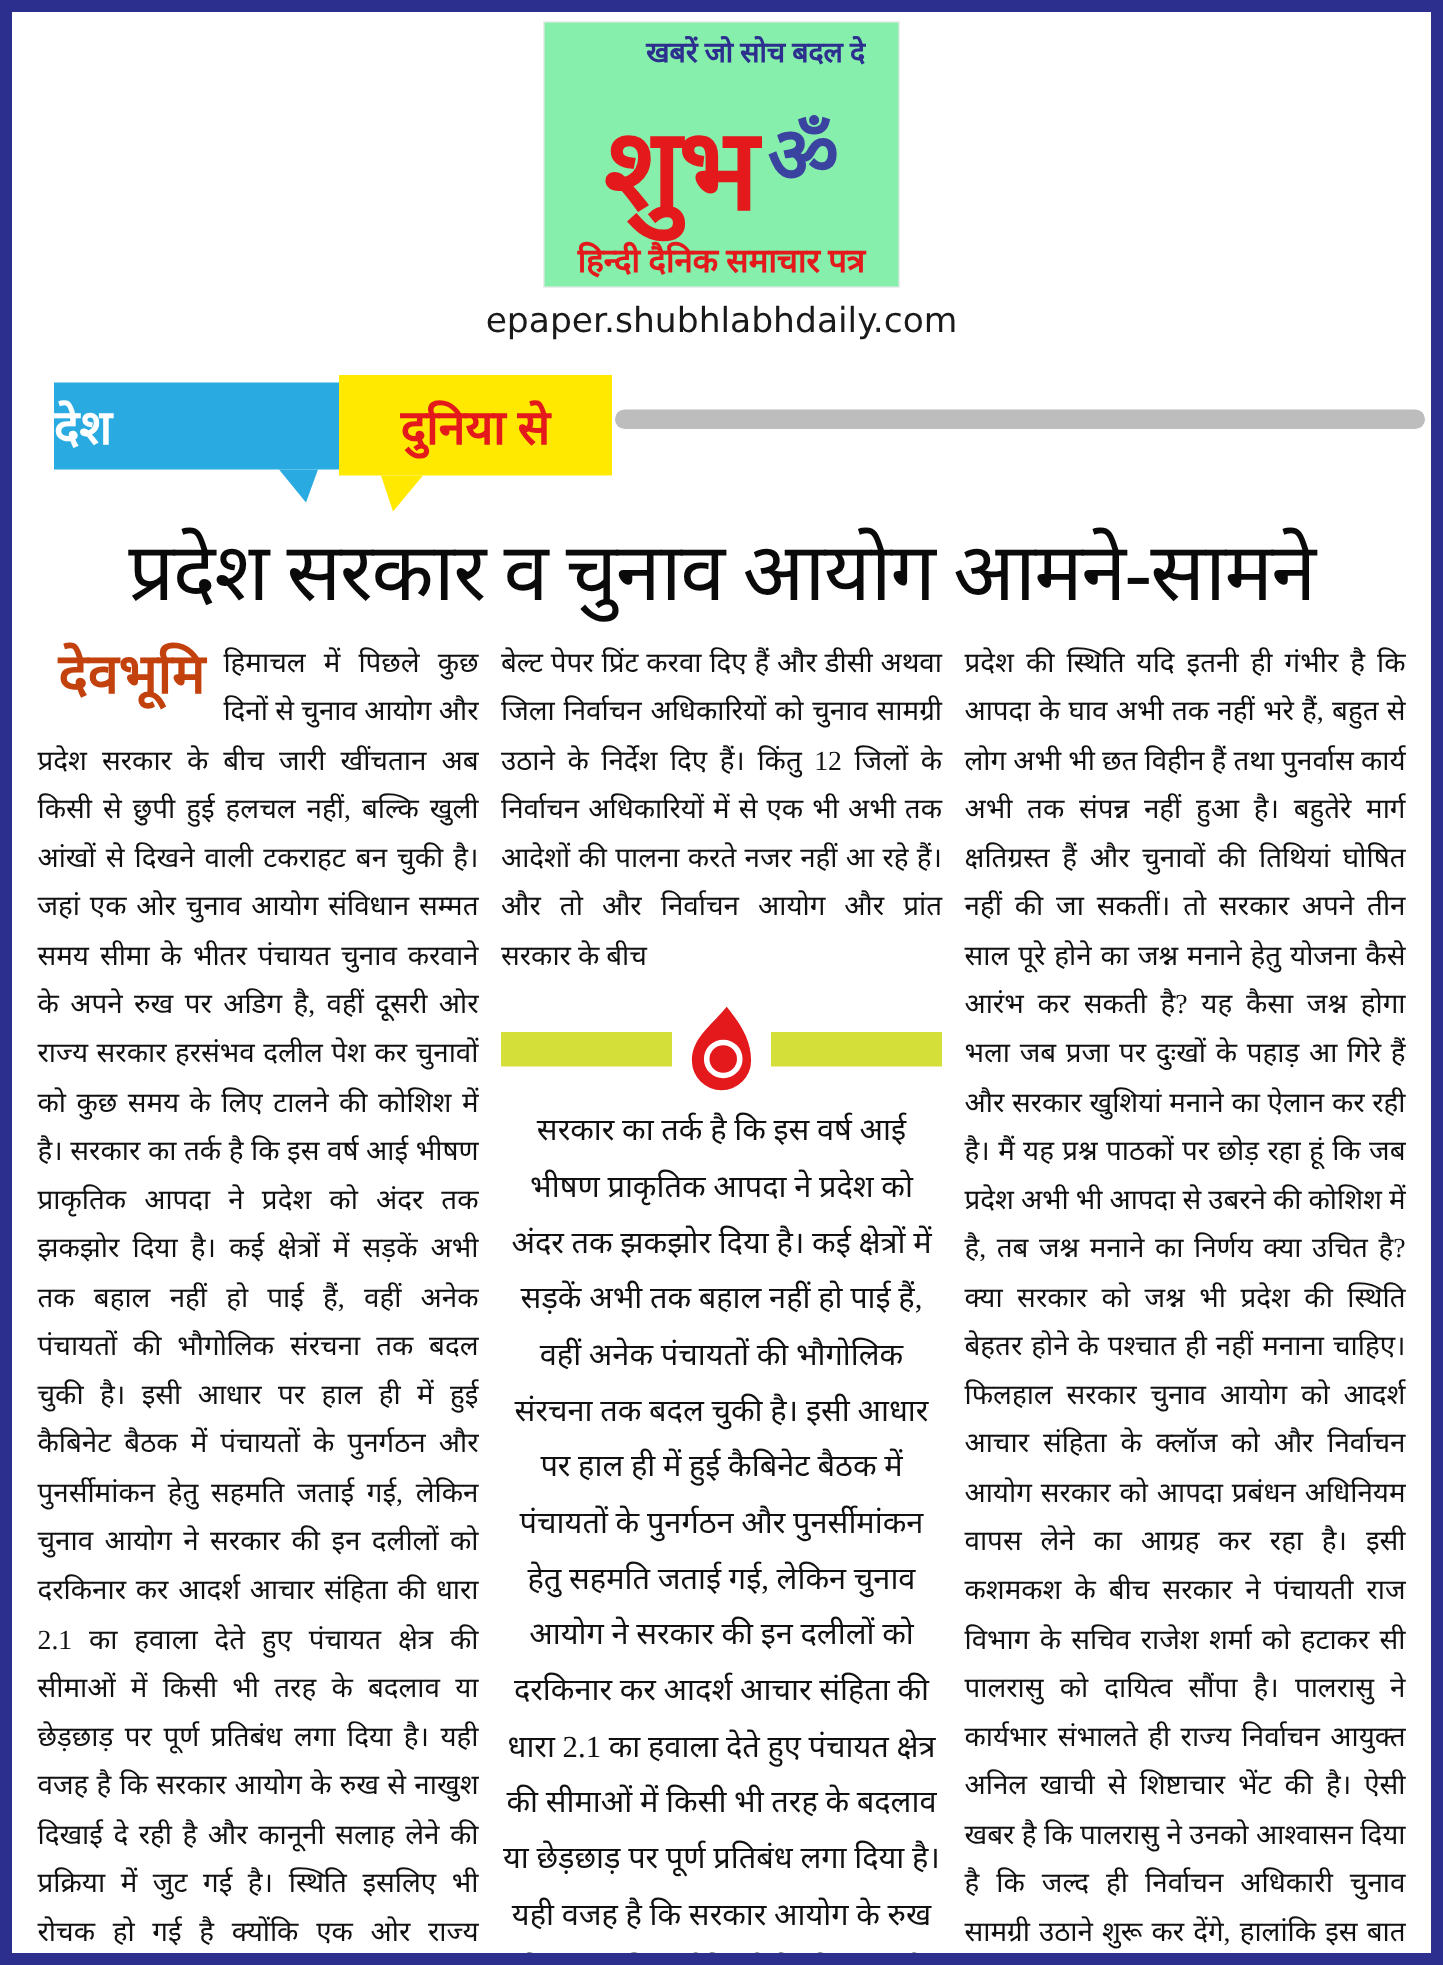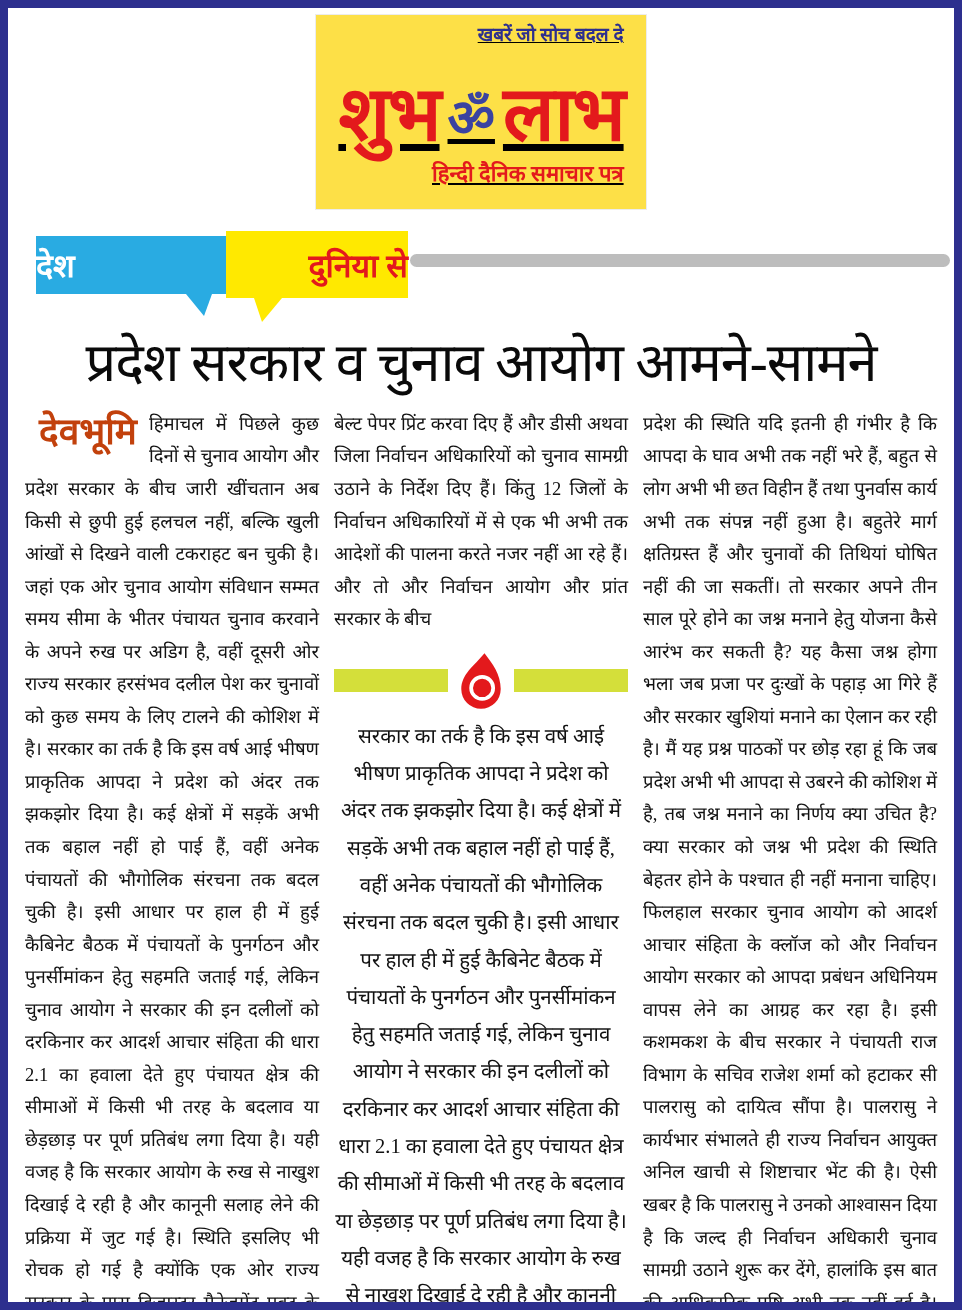--- a/index.html
+++ b/index.html
@@ -10,32 +10,31 @@
     background:#fff;
     overflow:hidden;
     font-family:"Liberation Serif","DejaVu Serif",serif;
     position:relative;
   }
   
   .masthead { text-align:center; padding-top:6px; }
   .logo-box {
     display:inline-block;
     border:1px solid #ececec;
-    padding:6px 22px 22px;
-    background:#fde047;
-    text-decoration:underline;
+    padding:6px 22px 4px;
+    background:#86efac;
   }
   .tagline {
     text-align:right;
     color:#2d2f8e;
     font-weight:bold;
     font-size:19px;
     margin-bottom:2px;
   }
-  .logo-row { display:flex; align-items:center; justify-content:center; gap:8px;margin-top:28px; }
+  .logo-row { display:flex; align-items:flex-start; justify-content:center; gap:8px;margin-top:28px; }
   .logo-word {
     color:#e3191c;
     font-weight:bold;
     font-size:76px;
     line-height:1.05;
     letter-spacing:-2px;
   }
   .ganesha {
     color:#3b43a0;
     font-size:52px;
@@ -71,21 +70,21 @@
     content:""; position:absolute; left:150px; top:58px;
     border-left:18px solid transparent;
     border-right:8px solid transparent;
     border-top:22px solid #29abe2;
   }
   .tab-blue span { color:#fff; font-weight:bold; font-size:32px; }
   .tab-yellow {
     position:absolute; left:218px; top:7px;
     width:182px; height:67px;
     background:#ffe900;
-    display:flex; align-items:center; justify-content:flex-end;
+    display:flex; align-items:center; justify-content:center;
     z-index:2;
   }
   .tab-yellow::after {
     content:""; position:absolute; left:28px; top:67px;
     border-left:8px solid transparent;
     border-right:20px solid transparent;
     border-top:24px solid #ffe900;
   }
   .tab-yellow span { color:#e3191c; font-weight:bold; font-size:32px; }
   .gray-bar {
@@ -141,24 +140,24 @@
 <body>
 
 <div class="page">
 
   <div class="masthead">
     <div class="logo-box">
       <div class="tagline">खबरें जो सोच बदल दे</div>
       <div class="logo-row">
         <span class="logo-word">शुभ</span>
         <span class="ganesha">ॐ</span>
-        <span class="logo-word">लाभ</span>
       </div>
       <div class="logo-sub">हिन्दी दैनिक समाचार पत्र</div>
     </div>
+    <div class="site-line">epaper.shubhlabhdaily.com</div>
   </div>
 
   <div class="tab-row">
     <div class="tab-blue">
       <span>देश</span>
     </div>
     <div class="tab-yellow">
       <span>दुनिया से</span>
     </div>
     <div class="gray-bar"></div>

